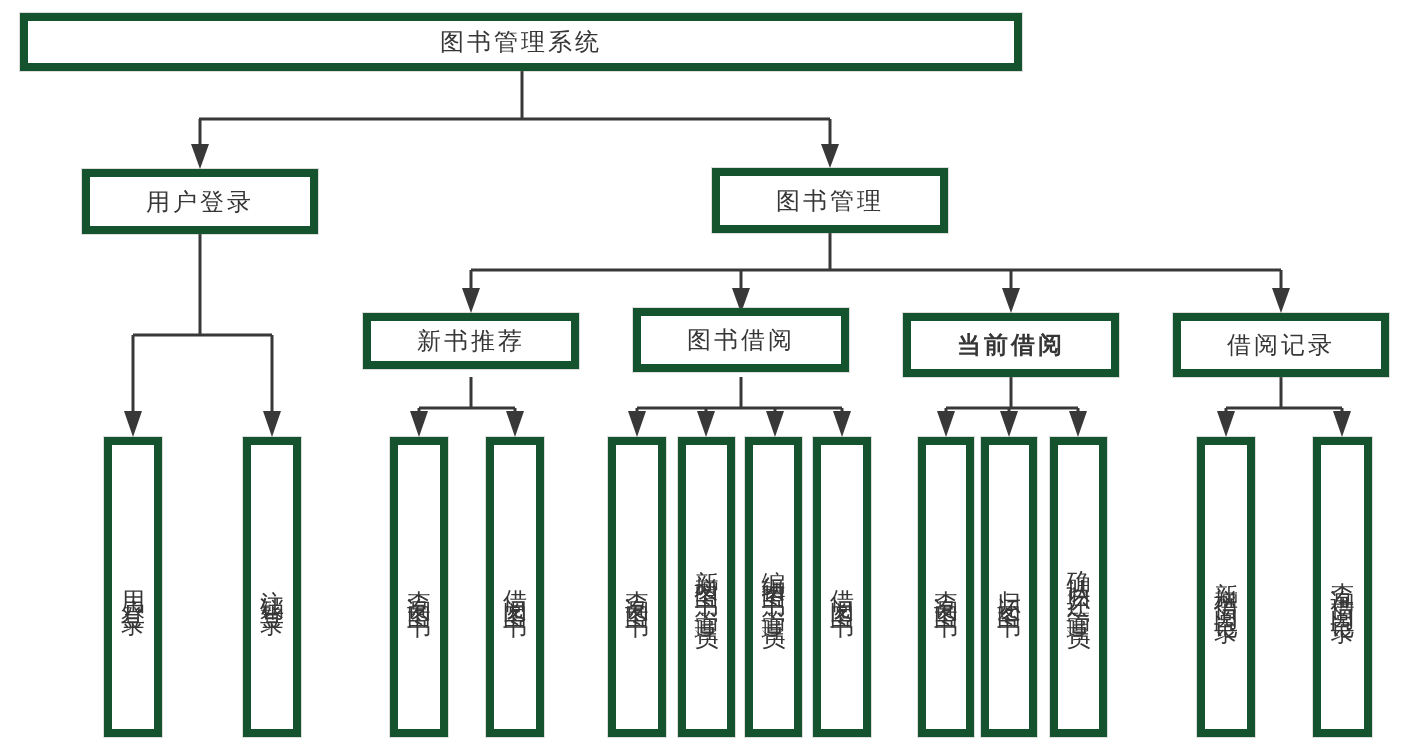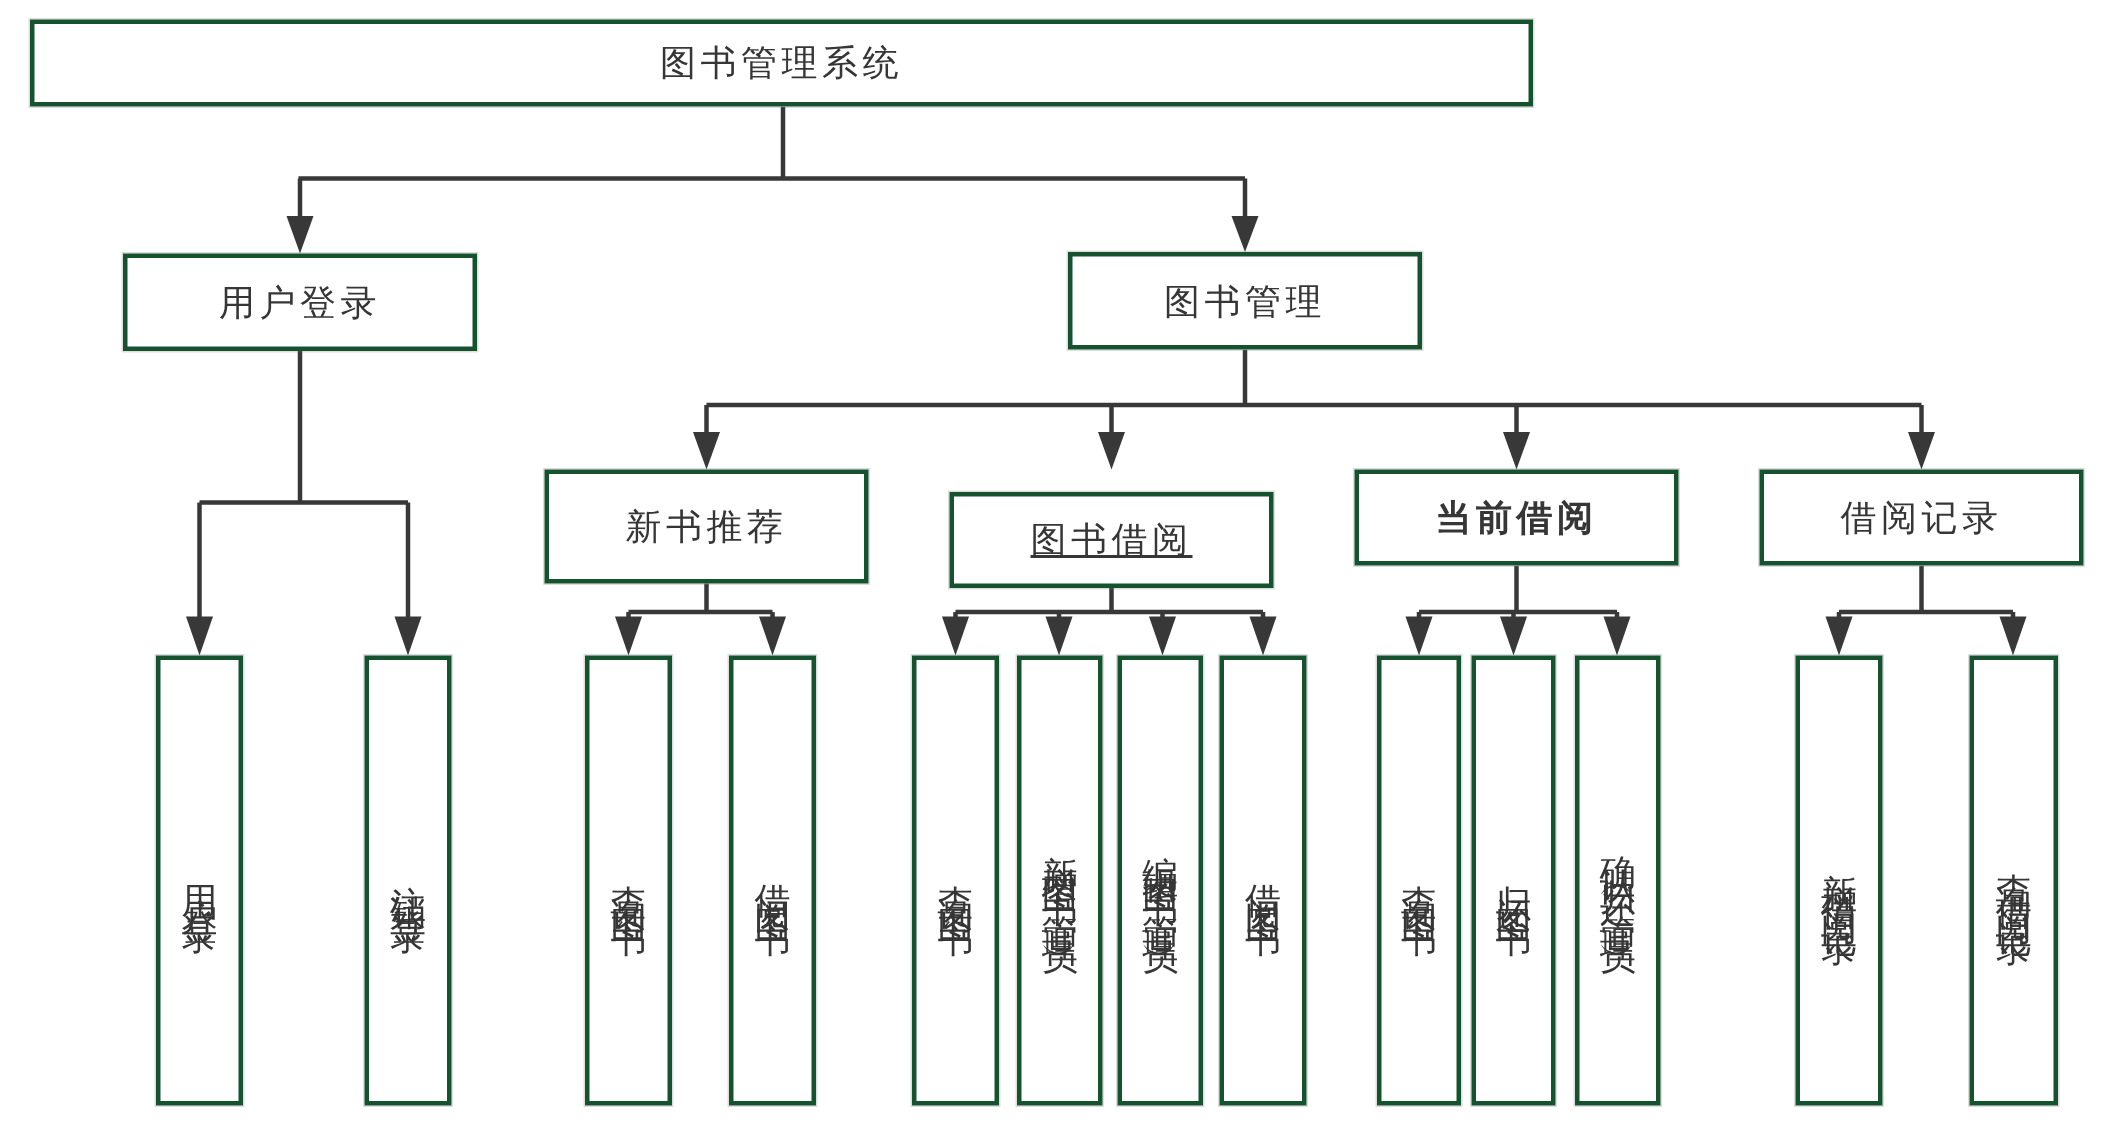--- a/index.html
+++ b/index.html
@@ -27,21 +27,21 @@
     fill: none;
   }
   .wires polygon {
     fill: #383838;
     stroke: none;
   }
   .node {
     position: absolute;
     box-sizing: border-box;
     background: #ffffff;
-    border: 3px solid #14532d;
+    border: 8px solid #14532d;
     display: flex;
     align-items: center;
     justify-content: center;
     color: #363636;
     font-size: 24px;
     letter-spacing: 3px;
     text-align: center;
     box-shadow: 0 0 0 1px rgba(120,120,120,0.25);
   }
   .leaf {
@@ -126,22 +126,22 @@
       <polygon points="1217,411 1235,411 1226,437"></polygon>
     <path d="M1342 408 V412"></path>
       <polygon points="1333,411 1351,411 1342,437"></polygon>
   </svg>
 
   <div class="node" style="left:20px; top:13px; width:1002px; height:58px;">图书管理系统</div>
 
   <div class="node" style="left:82px; top:169px; width:236px; height:65px;">用户登录</div>
   <div class="node" style="left:712px; top:168px; width:236px; height:65px;">图书管理</div>
 
-  <div class="node" style="left:363px; top:313px; width:216px; height:76px;">新书推荐</div>
-  <div class="node" style="left:633px; top:328px; width:216px; height:64px;text-decoration:underline;">图书借阅</div>
+  <div class="node" style="left:363px; top:313px; width:216px; height:56px;">新书推荐</div>
+  <div class="node" style="left:633px; top:308px; width:216px; height:64px;">图书借阅</div>
   <div class="node" style="left:903px; top:313px; width:216px; height:64px;font-weight:bold;">当前借阅</div>
   <div class="node" style="left:1173px; top:313px; width:216px; height:64px;">借阅记录</div>
 
   <div class="node leaf" style="left:104px; top:437px; width:58px; height:300px;">用户登录</div>
   <div class="node leaf" style="left:243px; top:437px; width:58px; height:300px;">注销登录</div>
 
   <div class="node leaf" style="left:390px; top:437px; width:58px; height:300px;">查询图书</div>
   <div class="node leaf" style="left:486px; top:437px; width:58px; height:300px;">借阅图书</div>
 
   <div class="node leaf" style="left:608px; top:437px; width:58px; height:300px;">查询图书</div>

